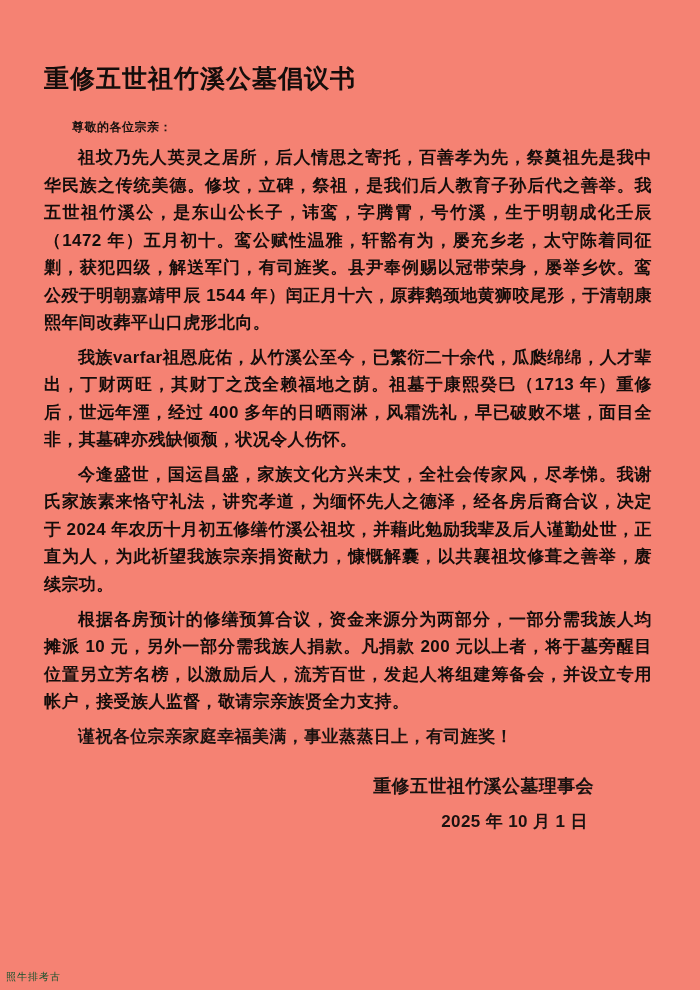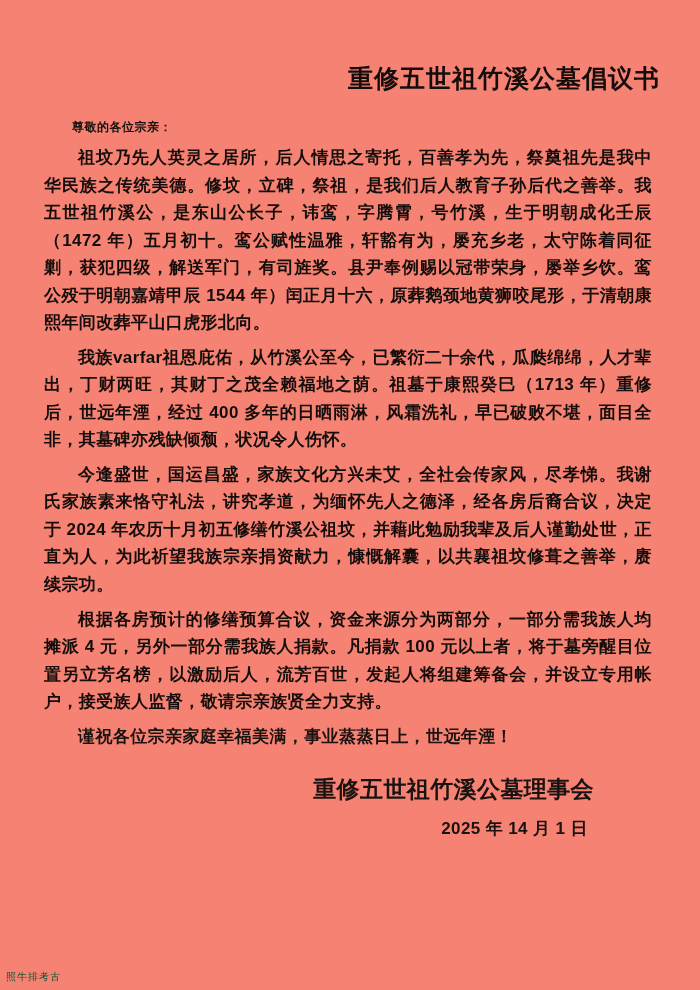--- a/index.html
+++ b/index.html
@@ -16,21 +16,21 @@
     overflow: hidden;
   }
   #page {
     width: 700px;
     height: 990px;
     box-sizing: border-box;
     padding: 62px 40px 0 44px;
     position: relative;
   }
   #doc-title {
-    text-align: right;
+    text-align: left;
     font-size: 25px;
     font-weight: bold;
     letter-spacing: 1px;
     margin: 0 0 24px 0;
     color: #140d0b;
   }
   .salutation {
     font-size: 12px;
     font-weight: bold;
     margin: 0 0 8px 0;
@@ -55,21 +55,21 @@
     margin: 0 0 7px 0;
     text-indent: 2em;
     letter-spacing: 0.4px;
   }
   .signature-block {
     margin-top: 24px;
     text-align: right;
     padding-right: 66px;
   }
   .signature-org {
-    font-size: 23px;
+    font-size: 18px;
     font-weight: bold;
     letter-spacing: 0.4px;
     margin-bottom: 12px;
   }
   .signature-date {
     font-size: 17px;
     font-weight: bold;
     letter-spacing: 0.4px;
     padding-right: 6px;
   }
@@ -88,23 +88,23 @@
 
 <div id="page">
 
   <h1 id="doc-title">重修五世祖竹溪公墓倡议书</h1>
 
   <p class="salutation">尊敬的各位宗亲：</p>
 
   <p class="para">祖坟乃先人英灵之居所，后人情思之寄托，百善孝为先，祭奠祖先是我中华民族之传统美德。修坟，立碑，祭祖，是我们后人教育子孙后代之善举。我五世祖竹溪公，是东山公长子，讳鸾，字腾霄，号竹溪，生于明朝成化壬辰（1472 年）五月初十。鸾公赋性温雅，轩豁有为，屡充乡老，太守陈着同征剿，获犯四级，解送军门，有司旌奖。县尹奉例赐以冠带荣身，屡举乡饮。鸾公殁于明朝嘉靖甲辰 1544 年）闰正月十六，原葬鹅颈地黄狮咬尾形，于清朝康熙年间改葬平山口虎形北向。</p>
   <p class="para">我族varfar祖恩庇佑，从竹溪公至今，已繁衍二十余代，瓜瓞绵绵，人才辈出，丁财两旺，其财丁之茂全赖福地之荫。祖墓于康熙癸巳（1713 年）重修后，世远年湮，经过 400 多年的日晒雨淋，风霜洗礼，早已破败不堪，面目全非，其墓碑亦残缺倾颓，状况令人伤怀。</p>
   <p class="para">今逢盛世，国运昌盛，家族文化方兴未艾，全社会传家风，尽孝悌。我谢氏家族素来恪守礼法，讲究孝道，为缅怀先人之德泽，经各房后裔合议，决定于 2024 年农历十月初五修缮竹溪公祖坟，并藉此勉励我辈及后人谨勤处世，正直为人，为此祈望我族宗亲捐资献力，慷慨解囊，以共襄祖坟修葺之善举，赓续宗功。</p>
-  <p class="para">根据各房预计的修缮预算合议，资金来源分为两部分，一部分需我族人均摊派 4 元，另外一部分需我族人捐款。凡捐款 100 元以上者，将于墓旁醒目位置另立芳名榜，以激励后人，流芳百世，发起人将组建筹备会，并设立专用帐户，接受族人监督，敬请宗亲族贤全力支持。</p>
+  <p class="para">根据各房预计的修缮预算合议，资金来源分为两部分，一部分需我族人均摊派 10 元，另外一部分需我族人捐款。凡捐款 200 元以上者，将于墓旁醒目位置另立芳名榜，以激励后人，流芳百世，发起人将组建筹备会，并设立专用帐户，接受族人监督，敬请宗亲族贤全力支持。</p>
 
-  <p class="closing">谨祝各位宗亲家庭幸福美满，事业蒸蒸日上，世远年湮！</p>
+  <p class="closing">谨祝各位宗亲家庭幸福美满，事业蒸蒸日上，有司旌奖！</p>
 
   <div class="signature-block">
     <div class="signature-org">重修五世祖竹溪公墓理事会</div>
-    <div class="signature-date">2025 年 14 月 1 日</div>
+    <div class="signature-date">2025 年 10 月 1 日</div>
   </div>
 
   <div id="watermark">照牛排考古</div>
 </div>
 
 </body></html>

